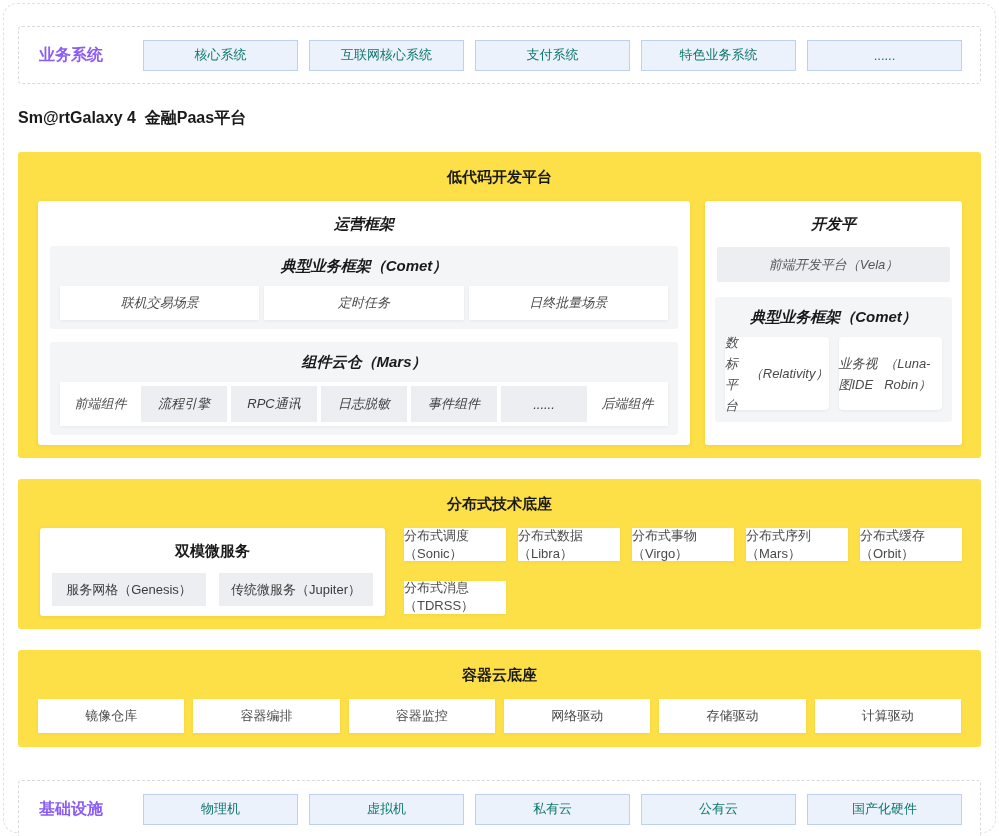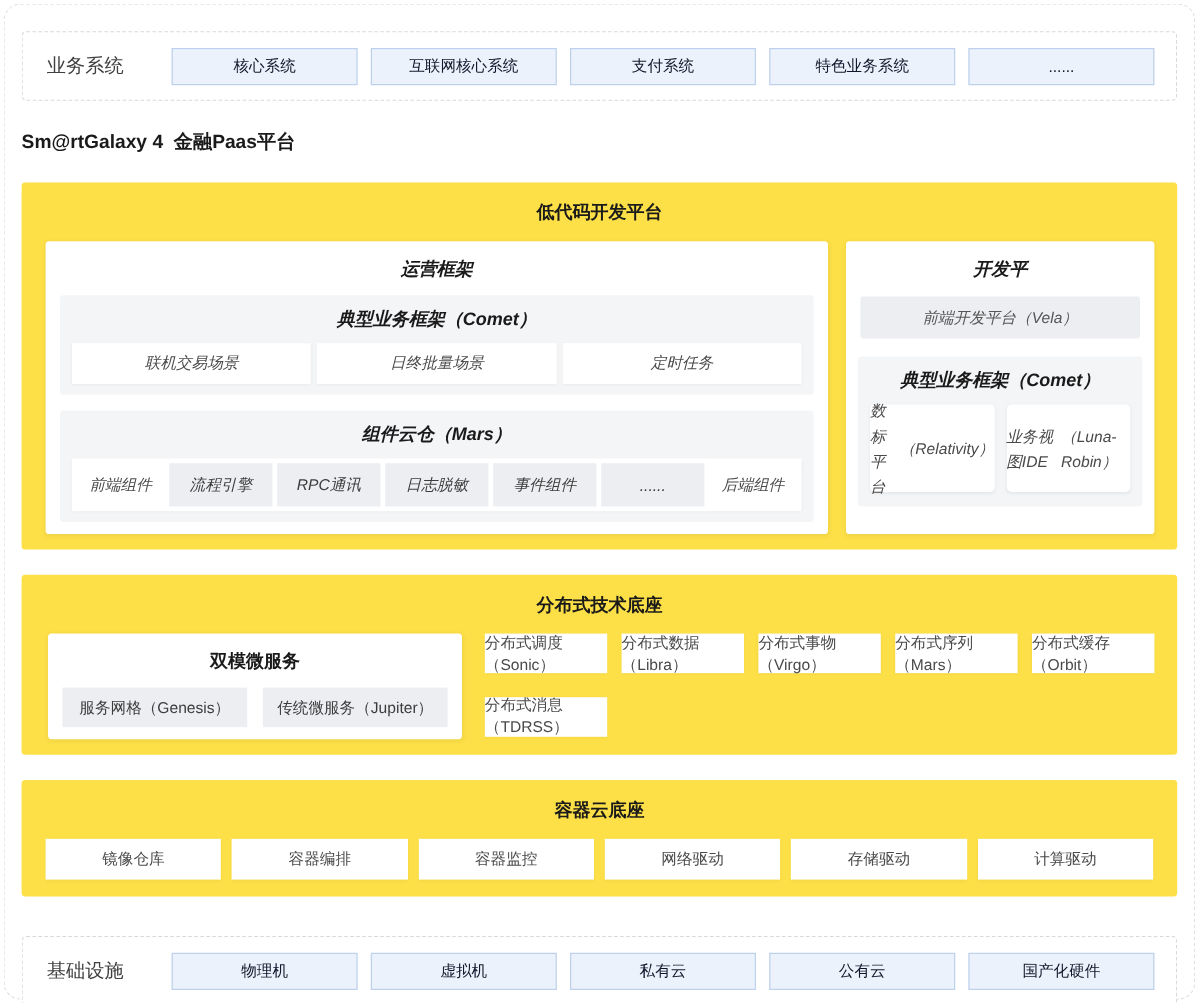--- a/index.html
+++ b/index.html
@@ -31,41 +31,41 @@
   .strip {
     border: 1px dashed #d9d9d9;
     border-radius: 4px;
     height: 58px;
     display: flex;
     align-items: center;
     padding: 0 20px;
     background: #fff;
   }
   .strip-label {
-    font-weight: normal;
+    font-weight: bold;
     font-size: 16px;
-    color: #404040;
+    color: #8b5cf6;
     width: 104px;
     flex: none;
   }
   .btn-row {
     display: flex;
     gap: 11px;
     flex: 1;
   }
   .chip {
     width: 155px;
     height: 31px;
     background: #ecf2fb;
     border: 1px solid #bdd0ec;
     display: flex;
     align-items: center;
     justify-content: center;
     font-size: 13px;
-    color: #0f172a;
+    color: #0f766e;
     cursor: pointer;
     text-align: center;
   }
 
   
   .main-title {
     text-align: left;
     font-weight: bold;
     font-size: 16px;
     color: #1a1a1a;
@@ -242,22 +242,22 @@
       <div class="sec-title">低代码开发平台</div>
       <div class="lowcode-body">
 
         <div class="card op-card">
           <div class="card-title">运营框架</div>
 
           <div class="subcard">
             <div class="subcard-title">典型业务框架（Comet）</div>
             <div class="item-row">
               <div class="white-item">联机交易场景</div>
+              <div class="white-item">定时任务</div>
               <div class="white-item">日终批量场景</div>
-              <div class="white-item">定时任务</div>
             </div>
           </div>
 
           <div class="subcard">
             <div class="subcard-title">组件云仓（Mars）</div>
             <div class="solar-row">
               <div class="solar-end">前端组件</div>
               <div class="gray-pill">流程引擎</div>
               <div class="gray-pill">RPC通讯</div>
               <div class="gray-pill">日志脱敏</div>

